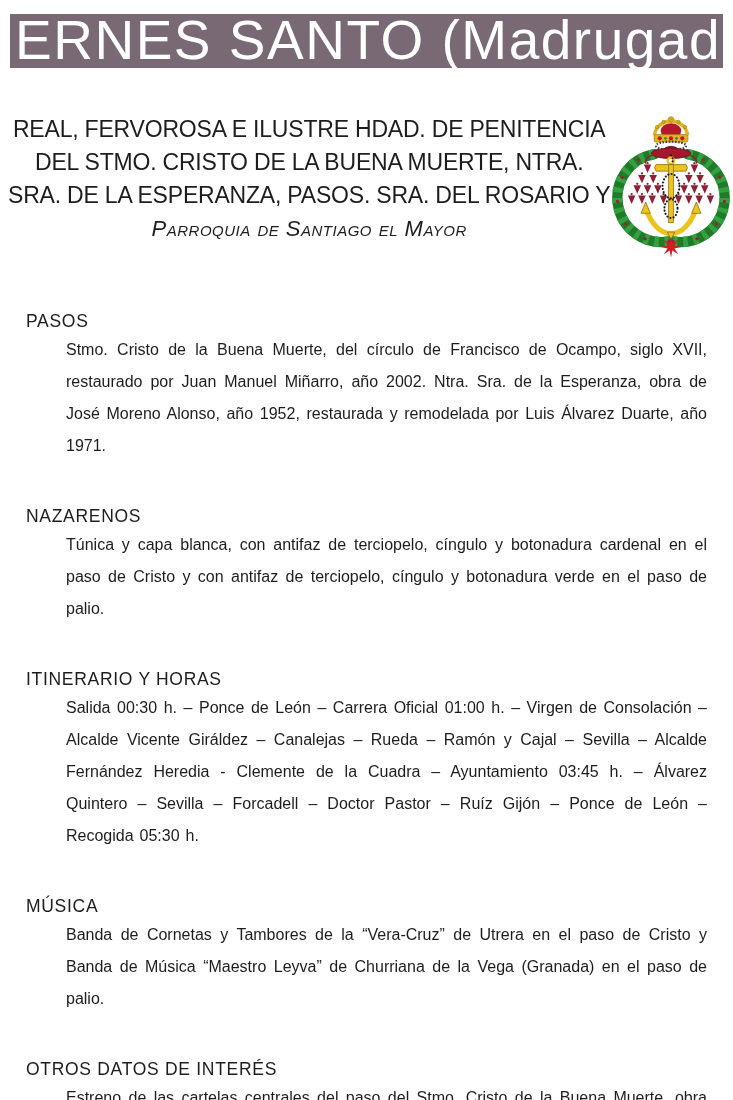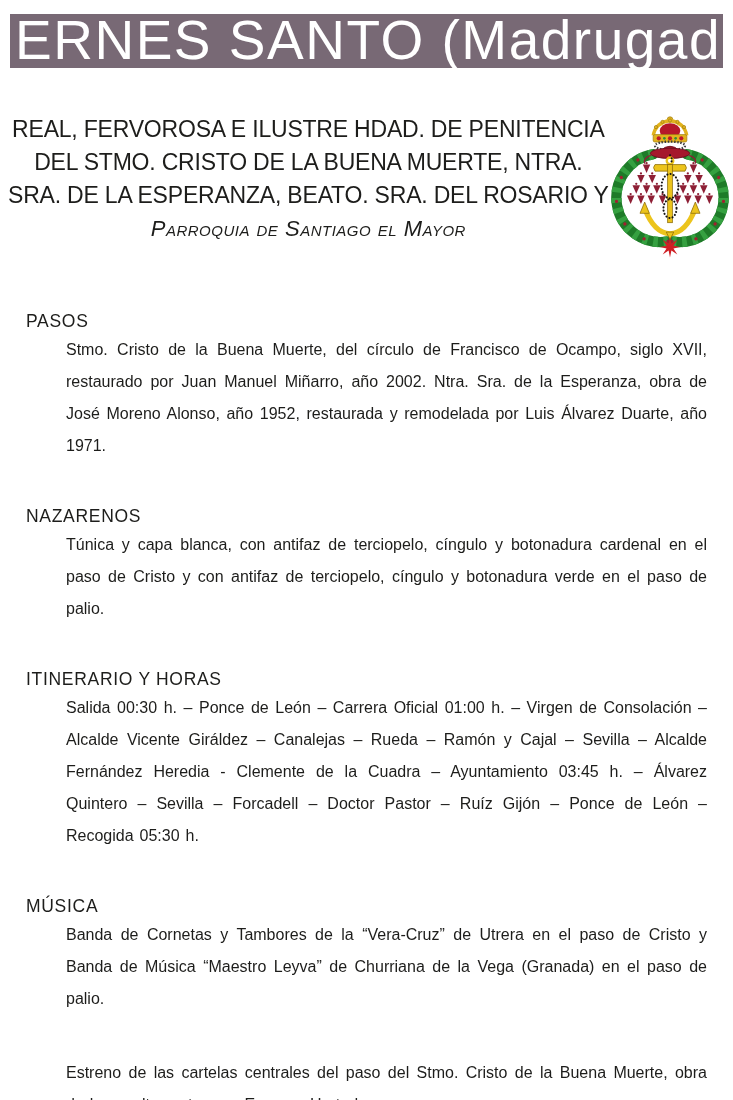--- a/index.html
+++ b/index.html
@@ -70,21 +70,21 @@
 <body>
 
 <div class="banner">
   <div class="banner-title">VIERNES SANTO (Madrugada)</div>
 </div>
 
 <div class="header-row">
   <div class="brotherhood-name">
     <div class="name-line">REAL, FERVOROSA E ILUSTRE HDAD. DE PENITENCIA</div>
     <div class="name-line">DEL STMO. CRISTO DE LA BUENA MUERTE, NTRA.</div>
-    <div class="name-line">SRA. DE LA ESPERANZA, BEATO. SRA. DEL ROSARIO Y</div>
+    <div class="name-line">SRA. DE LA ESPERANZA, PASOS. SRA. DEL ROSARIO Y</div>
     <div class="parish">Parroquia de Santiago el Mayor</div>
   </div>
 
   <div class="emblem">
     <svg width="122" height="150" viewBox="0 0 130 160" xmlns="http://www.w3.org/2000/svg">
       <defs>
         <g id="t">
           <circle cy="-1.5" r="1.2"></circle>
           <polygon points="-4,0 4,0 0,9"></polygon>
         </g>
@@ -170,15 +170,16 @@
   </div>
   <div class="section">
     <div class="section-heading">ITINERARIO Y HORAS</div>
     <div class="section-body">Salida 00:30 h. – Ponce de León – Carrera Oficial 01:00 h. – Virgen de Consolación – Alcalde Vicente Giráldez – Canalejas – Rueda – Ramón y Cajal – Sevilla – Alcalde Fernández Heredia - Clemente de la Cuadra – Ayuntamiento 03:45 h. – Álvarez Quintero – Sevilla – Forcadell – Doctor Pastor – Ruíz Gijón – Ponce de León – Recogida 05:30 h.</div>
   </div>
   <div class="section">
     <div class="section-heading">MÚSICA</div>
     <div class="section-body">Banda de Cornetas y Tambores de la “Vera-Cruz” de Utrera en el paso de Cristo y Banda de Música “Maestro Leyva” de Churriana de la Vega (Granada) en el paso de palio.</div>
   </div>
   <div class="section">
+    <div class="section-heading">OTROS DATOS DE INTERÉS</div>
     <div class="section-body">Estreno de las cartelas centrales del paso del Stmo. Cristo de la Buena Muerte, obra de la escultora utrerana Encarna Hurtado.</div>
   </div>
 </div>
 
 </body></html>

